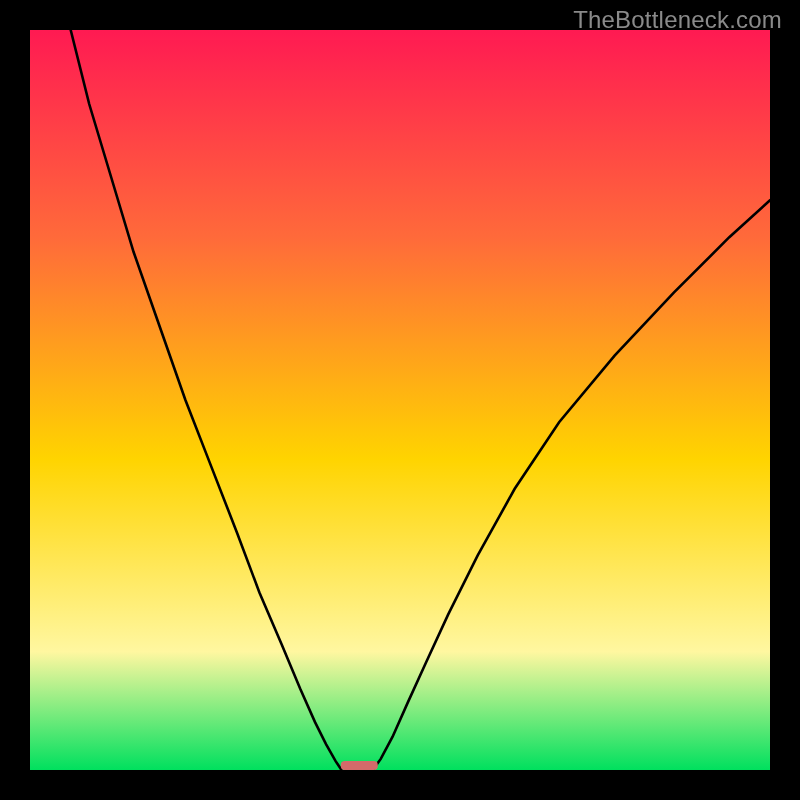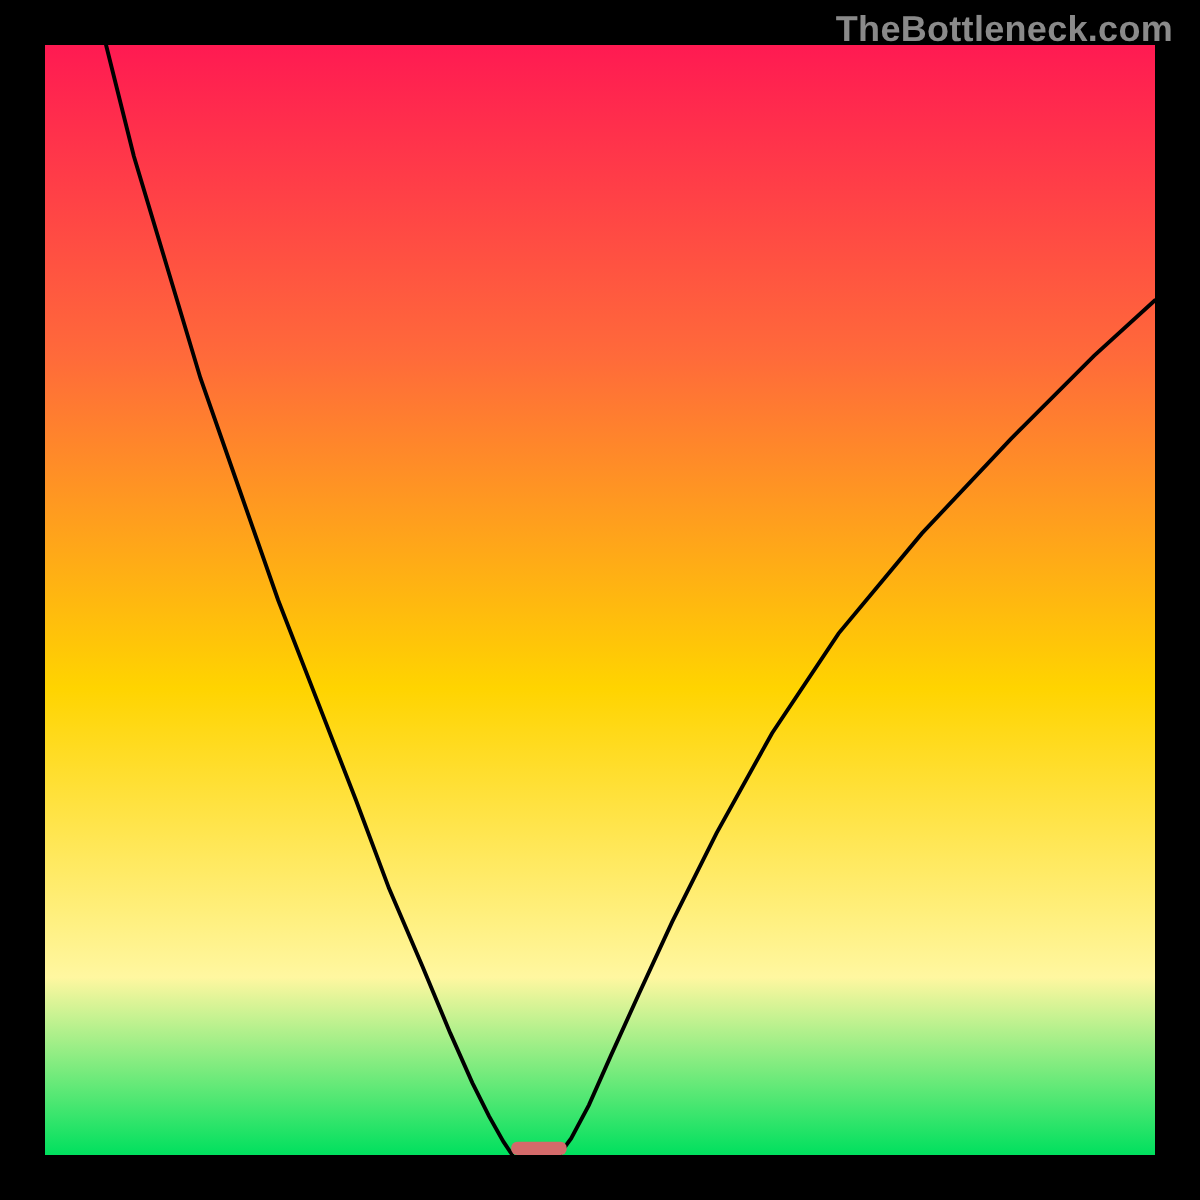--- a/index.html
+++ b/index.html
@@ -17,21 +17,21 @@
     width: 800px;
     height: 800px;
     background: #000;
   }
   .watermark {
     position: absolute;
     top: 6px;
     right: 18px;
     font-family: Arial, Helvetica, sans-serif;
     font-size: 24px;
-    font-weight: 700;
+    font-weight: 400;
     color: #8a8a8a;
     letter-spacing: 0.2px;
   }
   svg {
     display: block;
   }
 </style>
 </head>
 <body>
 <div class="frame">

